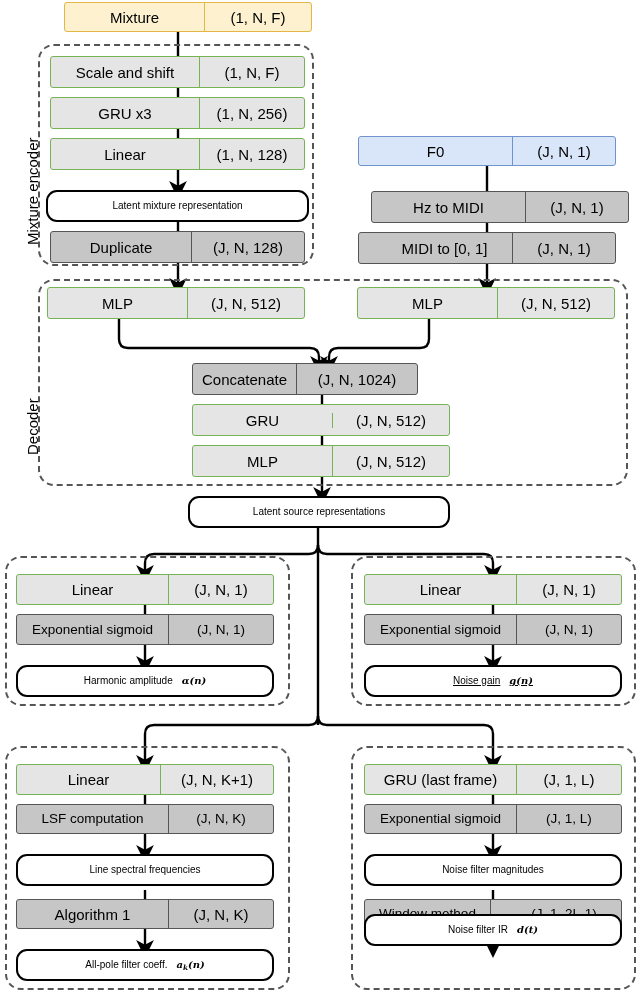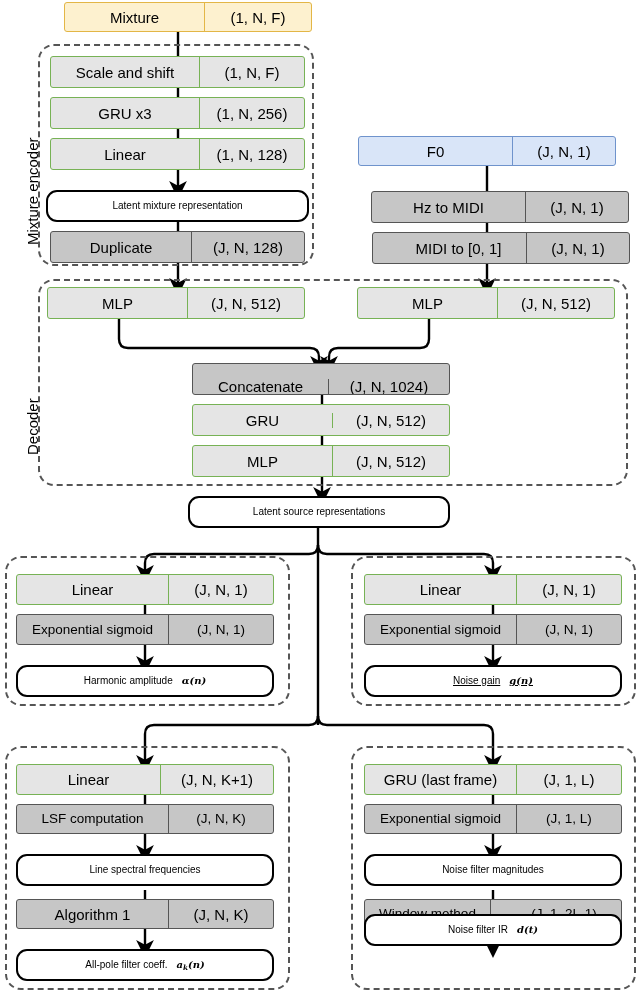--- a/index.html
+++ b/index.html
@@ -181,36 +181,36 @@
   <div class="node blue split" style="left:358px;top:136px;width:258px;height:30px;">
     <span class="name">F0</span>
     <span class="shape" style="width:102px;">(J, N, 1)</span>
   </div>
 
   <div class="node gray split" style="left:371px;top:191px;width:258px;height:32px;">
     <span class="name">Hz to MIDI</span>
     <span class="shape" style="width:102px;">(J, N, 1)</span>
   </div>
 
-  <div class="node gray split" style="left:372px;top:232px;width:258px;height:32px;padding-left:18px;">
+  <div class="node gray split" style="left:358px;top:232px;width:258px;height:32px;padding-left:18px;">
     <span class="name">MIDI to [0, 1]</span>
     <span class="shape" style="width:102px;">(J, N, 1)</span>
   </div>
 
   <div class="node green split" style="left:47px;top:287px;width:258px;height:32px;">
     <span class="name">MLP</span>
     <span class="shape" style="width:116px;">(J, N, 512)</span>
   </div>
 
   <div class="node green split" style="left:357px;top:287px;width:258px;height:32px;">
     <span class="name">MLP</span>
     <span class="shape" style="width:116px;">(J, N, 512)</span>
   </div>
 
-  <div class="node gray split" style="left:192px;top:363px;width:258px;height:32px;align-items:flex-end;">
+  <div class="node gray split" style="left:192px;top:363px;width:226px;height:32px;">
     <span class="name">Concatenate</span>
     <span class="shape" style="width:120px;">(J, N, 1024)</span>
   </div>
 
   <div class="node green split" style="left:192px;top:404px;width:258px;height:32px;align-items:center;">
     <span class="name">GRU</span>
     <span class="shape" style="width:116px;">(J, N, 512)</span>
   </div>
 
   <div class="node green split" style="left:192px;top:445px;width:258px;height:32px;">

